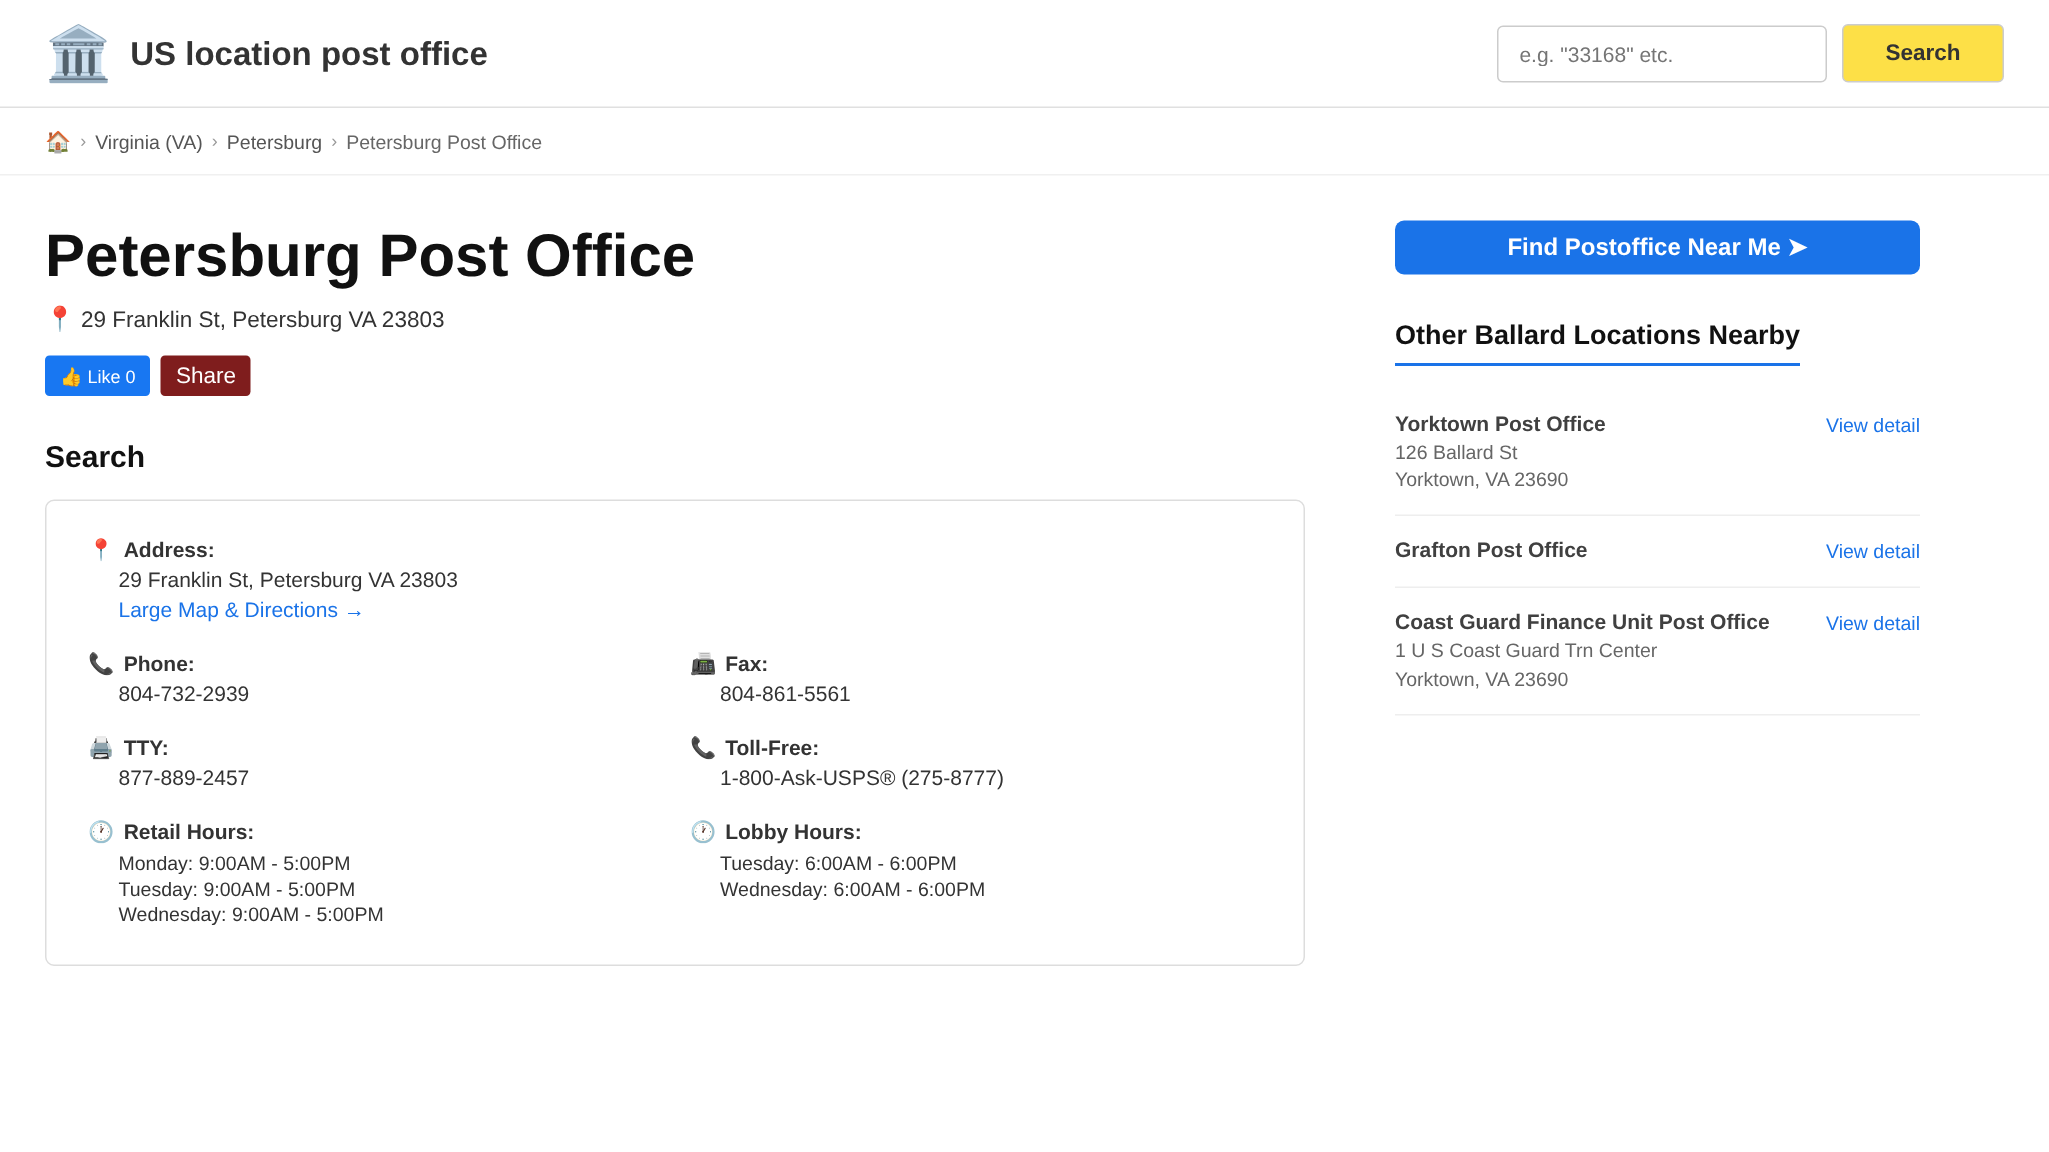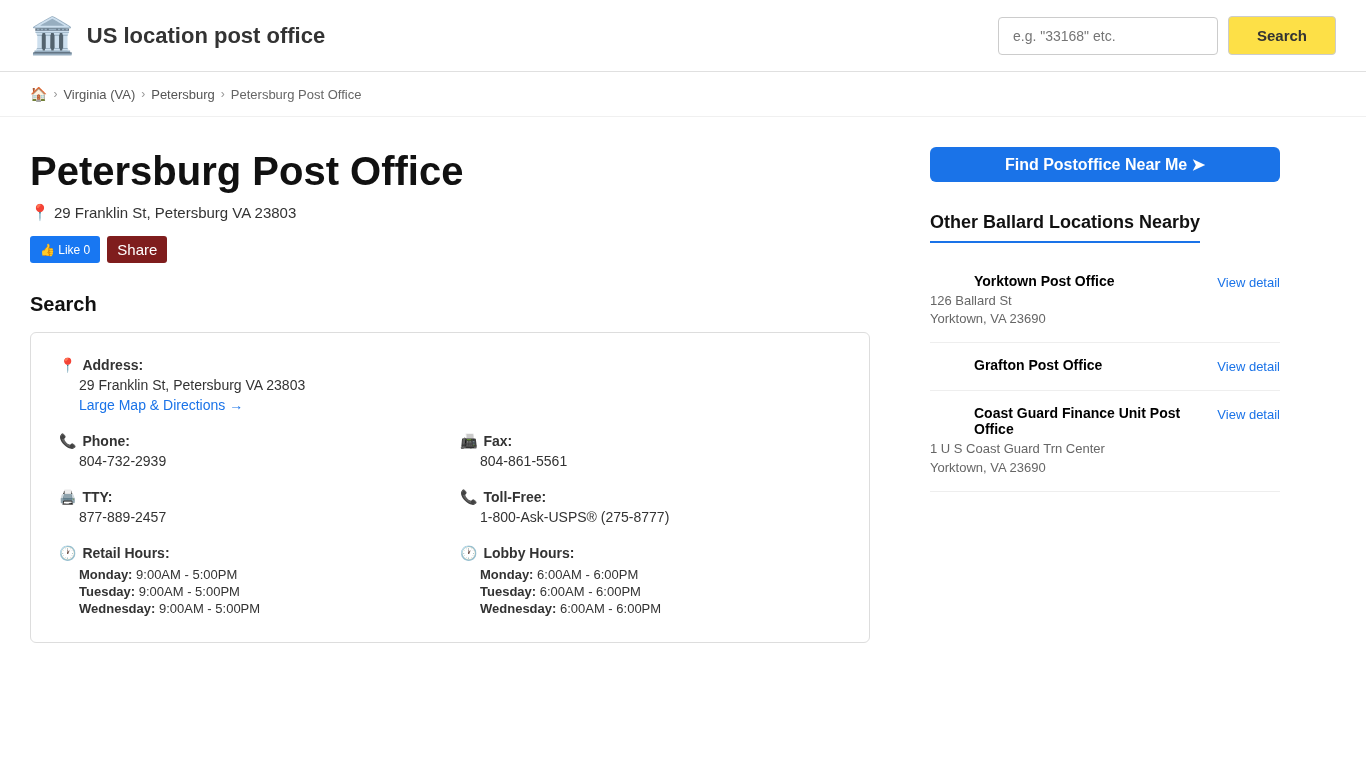--- a/index.html
+++ b/index.html
@@ -184,21 +184,21 @@
       font-weight: 700;
       font-size: 14px;
       margin-bottom: 6px;
     }
     .hours-entry {
       font-size: 13px;
       color: #333;
       margin-left: 20px;
       margin-bottom: 2px;
     }
-    .hours-day { font-weight: 700; }
+    .hours-day { font-weight: 400; }
 
     
     .address-block {
       margin-bottom: 20px;
     }
     .address-block .info-label {
       margin-bottom: 4px;
     }
     .address-text {
       margin-left: 20px;
@@ -233,27 +233,26 @@
     }
     .nearby-item {
       display: flex;
       justify-content: space-between;
       align-items: flex-start;
       padding: 14px 0;
       border-bottom: 1px solid #eee;
     }
     .nearby-item-info {}
     .nearby-item-name {
-      color: #000000;
+      color: #404040;
       font-size: 14px;
       font-weight: 600;
       text-decoration: none;
       display: block;
       margin-bottom: 3px;
-      margin-left: 44px;
     }
     .nearby-item-addr {
       font-size: 13px;
       color: #666;
       line-height: 1.4;
     }
     .view-detail-btn {
       color: #1a73e8;
       font-size: 13px;
       text-decoration: none;
@@ -354,21 +353,20 @@
           </div>
           <div class="hours-entry"><span class="hours-day">Monday:</span> 9:00AM - 5:00PM</div>
           <div class="hours-entry"><span class="hours-day">Tuesday:</span> 9:00AM - 5:00PM</div>
           <div class="hours-entry"><span class="hours-day">Wednesday:</span> 9:00AM - 5:00PM</div>
         </div>
         <div class="hours-block">
           <div class="hours-label">
             <span class="info-icon">🕐</span>
             <span>Lobby Hours:</span>
           </div>
-          <div class="hours-entry"><span class="hours-day">Monday:</span> 6:00AM - 6:00PM</div>
           <div class="hours-entry"><span class="hours-day">Tuesday:</span> 6:00AM - 6:00PM</div>
           <div class="hours-entry"><span class="hours-day">Wednesday:</span> 6:00AM - 6:00PM</div>
         </div>
       </div>
     </div>
   </main>
 
   <aside class="sidebar">
     <button class="find-btn">Find Postoffice Near Me ➤</button>
     <div>

